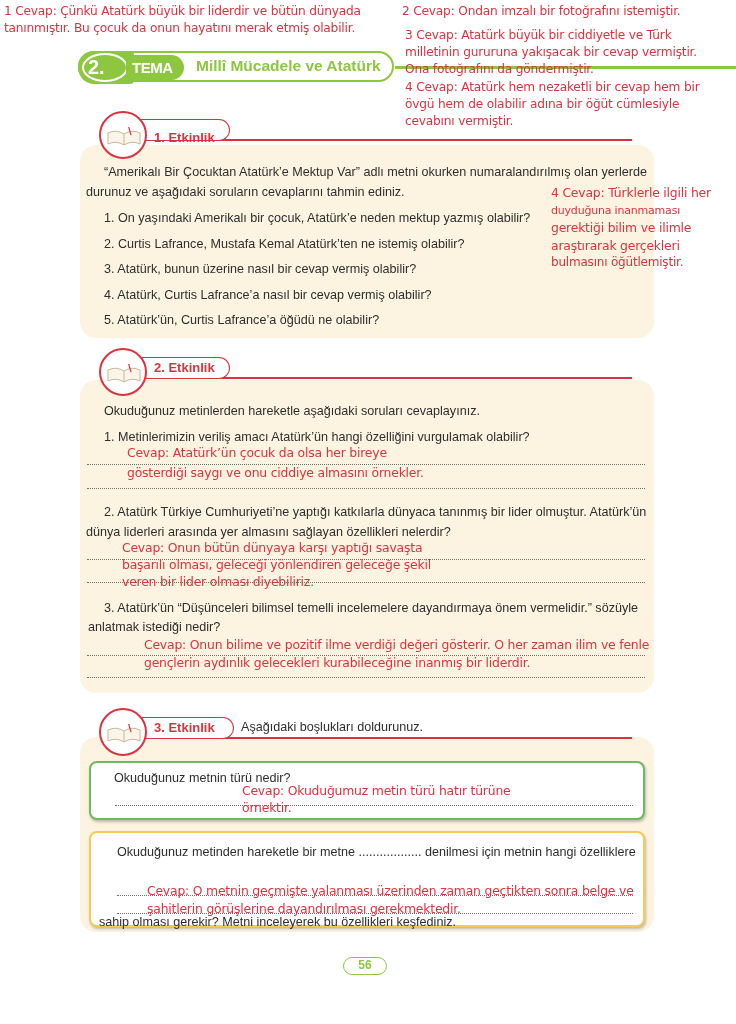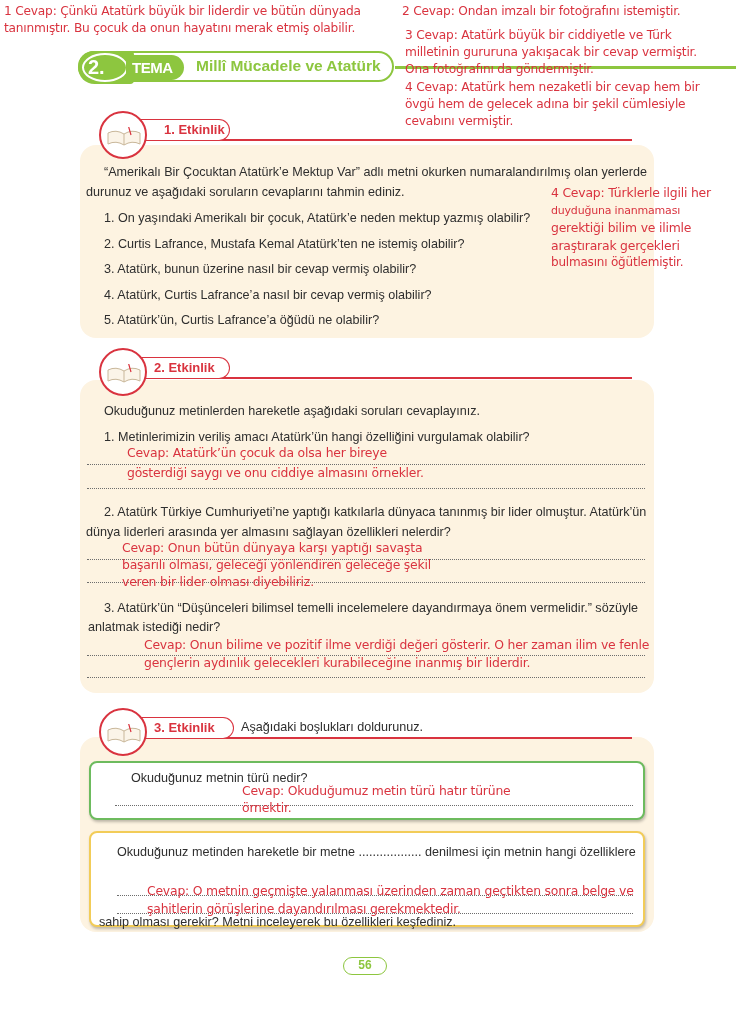--- a/index.html
+++ b/index.html
@@ -47,27 +47,27 @@
       <span>TEMA</span>
     </div>
   <div class="tema-title">Millî Mücadele ve Atatürk</div>
 </div>
 
 <div class="ann" style="left:402px;top:3px;">2 Cevap: Ondan imzalı bir fotoğrafını istemiştir.</div>
 <div class="ann" style="left:405px;top:27px;">3 Cevap: Atatürk büyük bir ciddiyetle ve Türk</div>
 <div class="ann" style="left:405px;top:44px;">milletinin gururuna yakışacak bir cevap vermiştir.</div>
 <div class="ann" style="left:405px;top:61px;z-index:4;">Ona fotoğrafını da göndermiştir.</div>
 <div class="ann" style="left:405px;top:79px;">4 Cevap: Atatürk hem nezaketli bir cevap hem bir</div>
-<div class="ann" style="left:405px;top:96px;">övgü hem de gelecek adına bir şekil cümlesiyle</div>
+<div class="ann" style="left:405px;top:96px;">övgü hem de olabilir adına bir öğüt cümlesiyle</div>
 <div class="ann" style="left:405px;top:113px;">cevabını vermiştir.</div>
 
 <div class="panel" style="left:80px;top:145px;width:574px;height:193px;"></div>
 <div class="etk-line" style="left:190px;top:139px;width:442px;"></div>
 <div class="etk-label" style="left:132px;top:119px;width:98px;">
-    <span style="left:32px;">1. Etkinlik</span>
+    <span style="left:22px;margin-top:8px;">1. Etkinlik</span>
   </div>
 <div class="etk-circle" style="left:99px;top:111px;">
   <svg class="book" viewBox="0 0 34 20">
       <path d="M1 6 Q9 2 17 7 Q25 2 33 6 L33 17 Q25 13 17 18 Q9 13 1 17Z" fill="#fbf4e8" stroke="#c9b79a" stroke-width="1"></path>
       <line x1="17" y1="7" x2="17" y2="18" stroke="#c9b79a" stroke-width="1"></line>
       <line x1="20" y1="-6" x2="24" y2="8" stroke="#d9333f" stroke-width="1.2"></line>
     </svg>
 </div>
 
 <div class="txt" style="left:104px;top:164px;">“Amerikalı Bir Çocuktan Atatürk’e Mektup Var” adlı metni okurken numaralandırılmış olan yerlerde</div>
@@ -127,21 +127,21 @@
 <div class="txt" style="left:241px;top:719px;">Aşağıdaki boşlukları doldurunuz.</div>
 <div class="etk-circle" style="left:99px;top:708px;">
   <svg class="book" viewBox="0 0 34 20">
       <path d="M1 6 Q9 2 17 7 Q25 2 33 6 L33 17 Q25 13 17 18 Q9 13 1 17Z" fill="#fbf4e8" stroke="#c9b79a" stroke-width="1"></path>
       <line x1="17" y1="7" x2="17" y2="18" stroke="#c9b79a" stroke-width="1"></line>
       <line x1="20" y1="-6" x2="24" y2="8" stroke="#d9333f" stroke-width="1.2"></line>
     </svg>
 </div>
 
 <div class="box" style="left:89px;top:761px;width:556px;height:59px;border:2px solid #6dbb5e;"></div>
-<div class="txt" style="left:131px;top:770px;">Okuduğunuz metnin türü nedir?</div>
+<div class="txt" style="left:114px;top:770px;">Okuduğunuz metnin türü nedir?</div>
 <div class="ans" style="left:242px;top:782px;">Cevap: Okuduğumuz metin türü hatır türüne</div>
 <div class="dots" style="left:115px;top:805px;width:518px;"></div>
 <div class="ans" style="left:242px;top:799px;">örnektir.</div>
 
 <div class="box" style="left:89px;top:831px;width:556px;height:96px;border:2px solid #f2cc58;"></div>
 <div class="txt" style="left:117px;top:844px;">Okuduğunuz metinden hareketle bir metne .................. denilmesi için metnin hangi özelliklere</div>
 <div class="txt" style="left:99px;top:914px;">sahip olması gerekir? Metni inceleyerek bu özellikleri keşfediniz.</div>
 <div class="dots" style="left:117px;top:895px;width:516px;"></div>
 <div class="ans" style="left:147px;top:882px;">Cevap: O metnin geçmişte yalanması üzerinden zaman geçtikten sonra belge ve</div>
 <div class="dots" style="left:117px;top:913px;width:516px;"></div>

